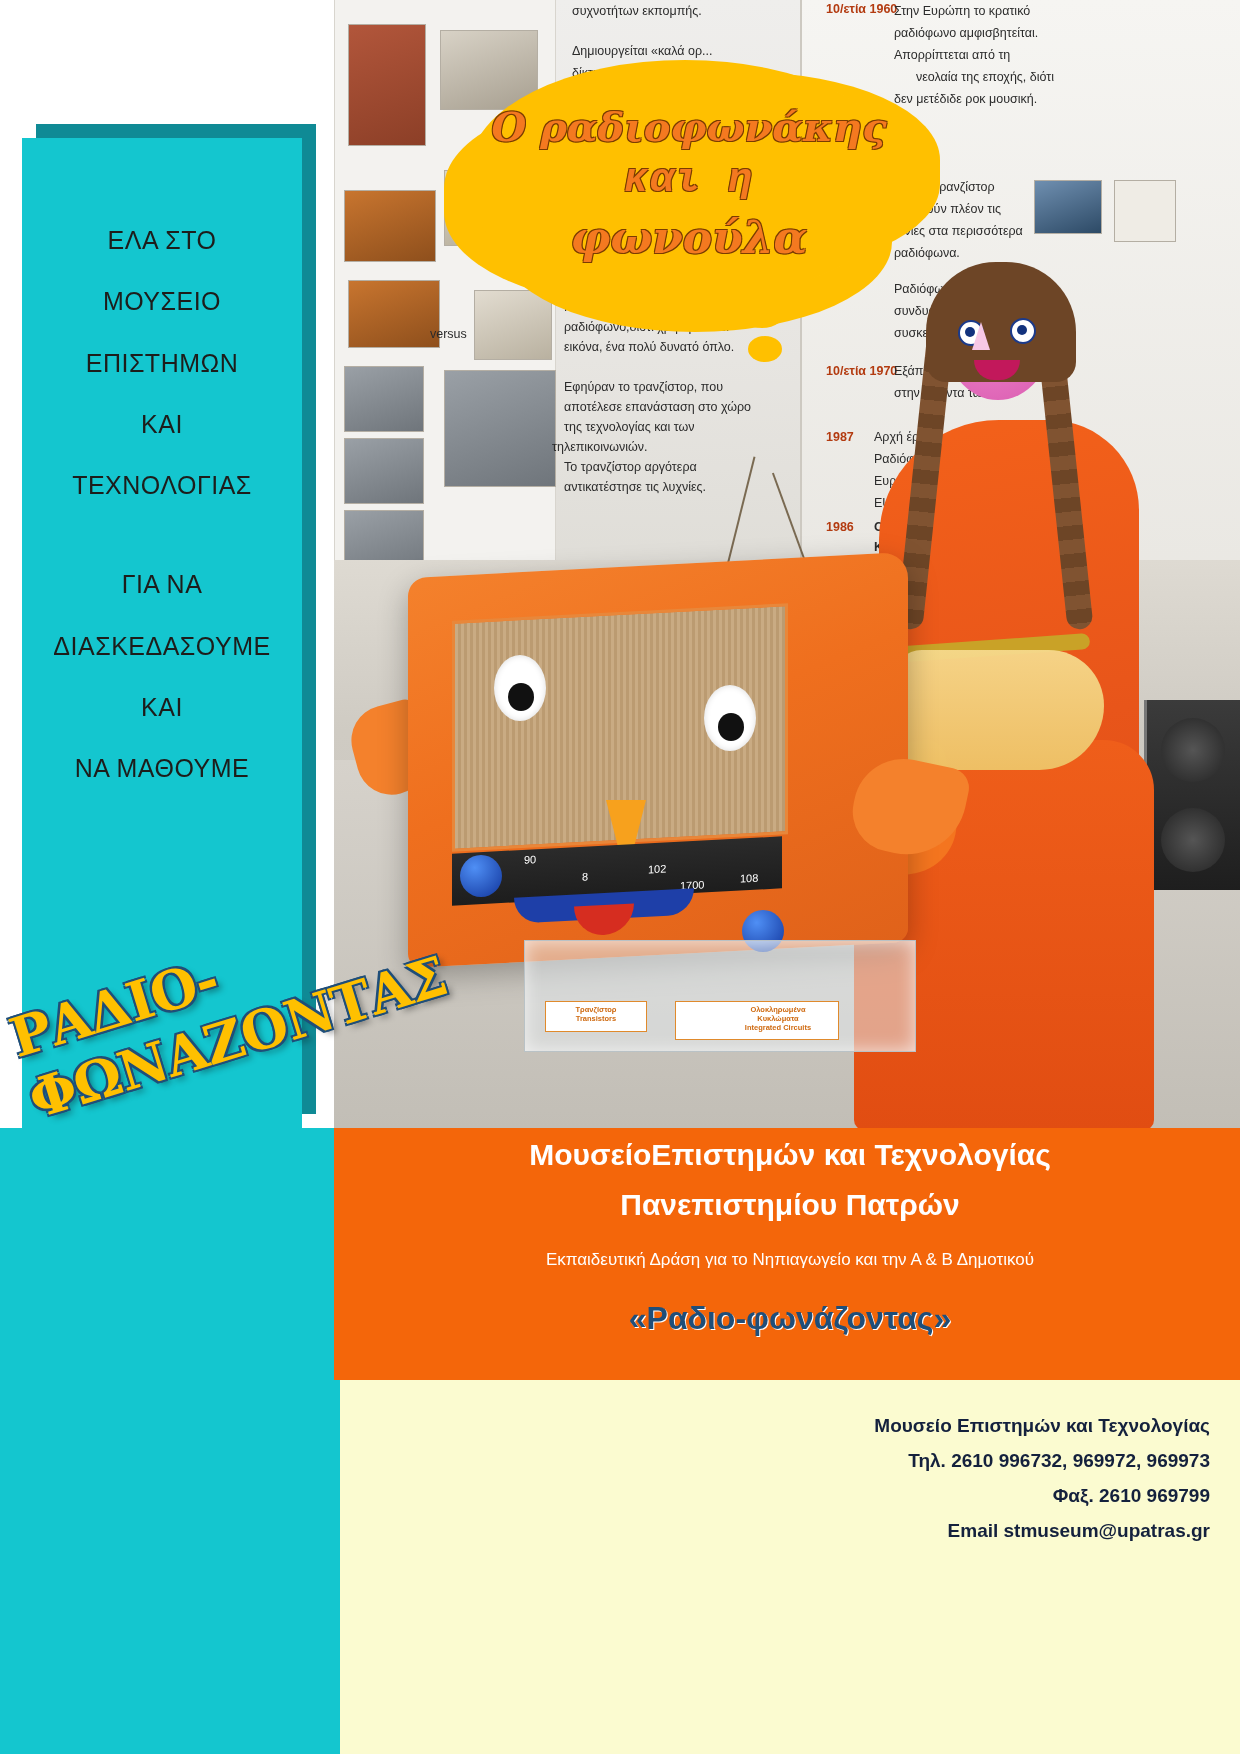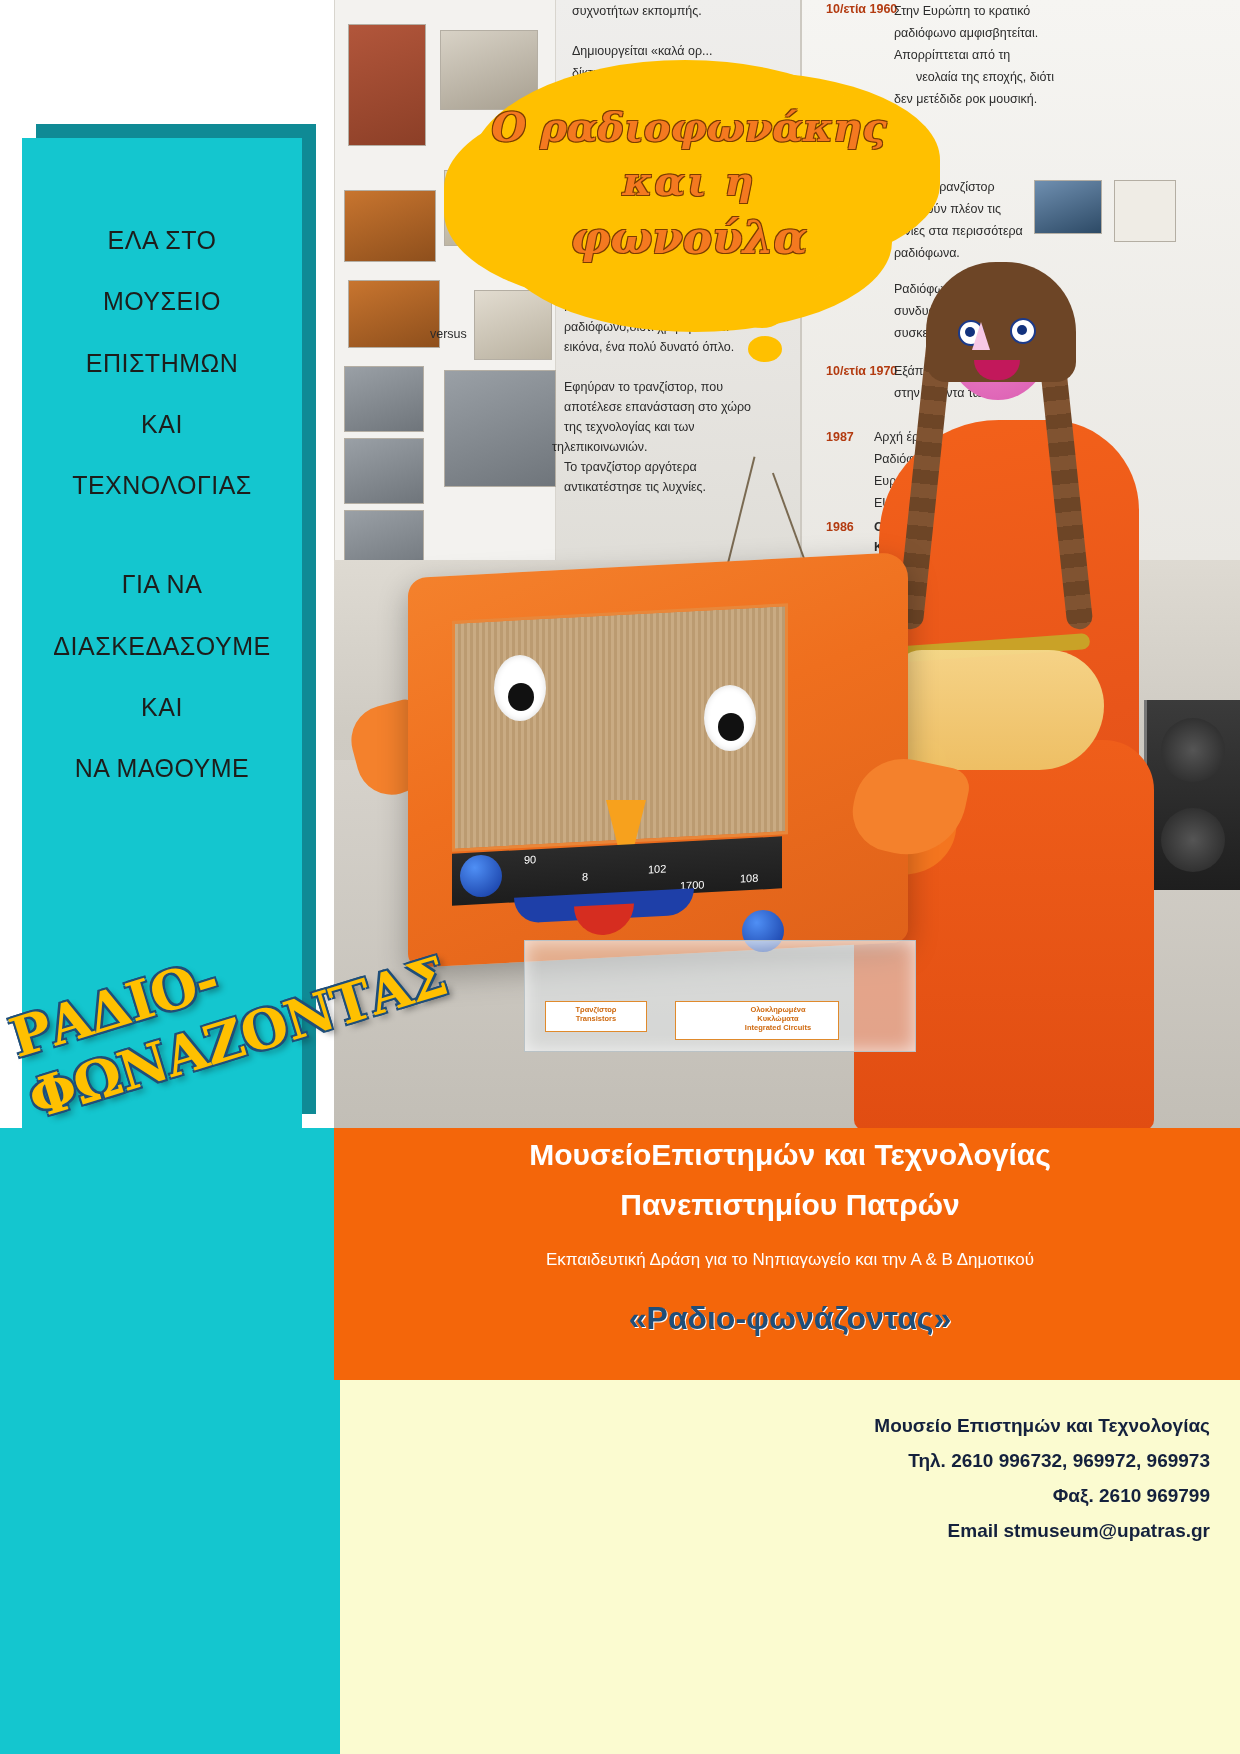--- a/index.html
+++ b/index.html
@@ -360,21 +360,21 @@
     font-style: italic;
     font-weight: bold;
     font-size: 40px;
     line-height: 1.35;
     text-shadow:
       -1px -1px 0 #7a3c00,
        1px -1px 0 #7a3c00,
       -1px  1px 0 #7a3c00,
        1px  1px 0 #7a3c00;
   }
-  .bubble-text .l2 { display:block; letter-spacing: 2px; }
+  .bubble-text .l2 { display:block; letter-spacing: 2px; font-family: Liberation Mono, monospace; }
   .bubble-text .l3 { display:block; font-size: 44px; }
 
   
   .teal-shadow {
     position: absolute;
     left: 36px;
     top: 124px;
     width: 280px;
     height: 990px;
     background: #0f8a95;

